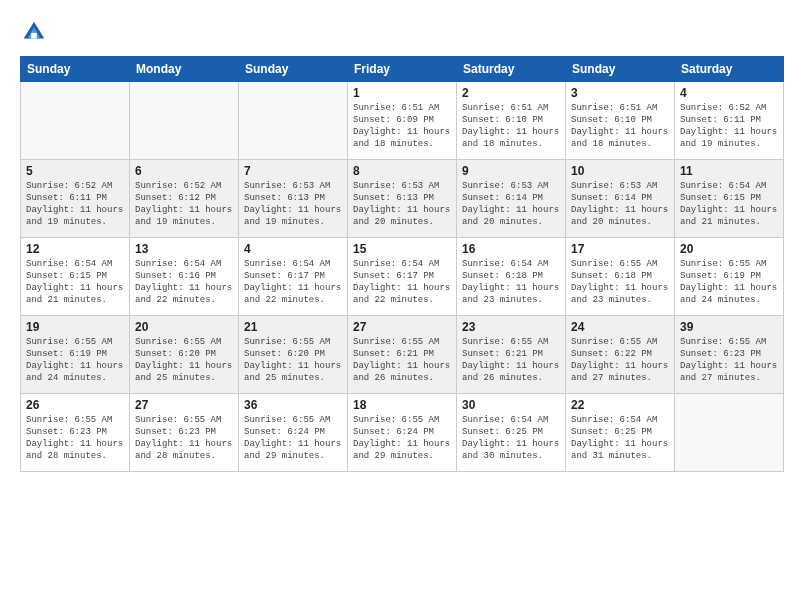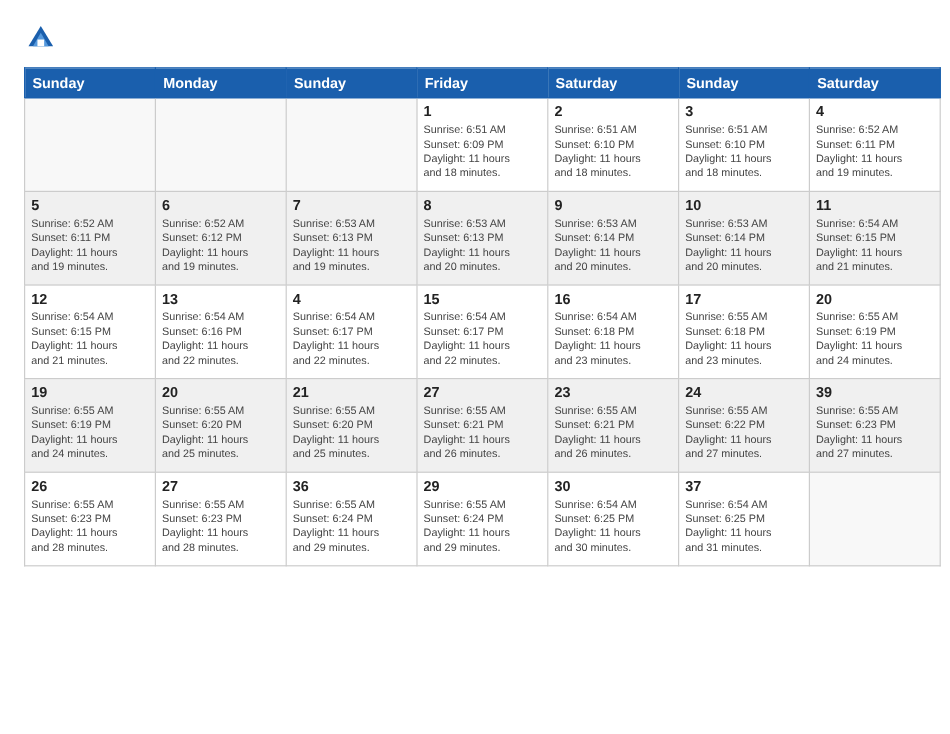--- a/index.html
+++ b/index.html
@@ -82,20 +82,21 @@
       font-size: 12px;
       font-weight: bold;
       color: #222;
       display: block;
       margin-bottom: 2px;
     }
     .day-info {
       font-size: 9px;
       color: #444;
       line-height: 1.35;
+      font-family: Liberation Mono, monospace;
     }
     .row-shaded td {
       background: #f0f0f0;
     }
   </style>
 </head>
 <body>
 
 <div class="page">
   <div class="header">
@@ -331,35 +332,35 @@
 and 28 minutes.</div>
           </td>
           <td>
             <span class="day-number">36</span>
             <div class="day-info" style="white-space: pre-line;">Sunrise: 6:55 AM
 Sunset: 6:24 PM
 Daylight: 11 hours
 and 29 minutes.</div>
           </td>
           <td>
-            <span class="day-number">29</span>
+            <span class="day-number">18</span>
             <div class="day-info" style="white-space: pre-line;">Sunrise: 6:55 AM
 Sunset: 6:24 PM
 Daylight: 11 hours
 and 29 minutes.</div>
           </td>
           <td>
             <span class="day-number">30</span>
             <div class="day-info" style="white-space: pre-line;">Sunrise: 6:54 AM
 Sunset: 6:25 PM
 Daylight: 11 hours
 and 30 minutes.</div>
           </td>
           <td>
-            <span class="day-number">37</span>
+            <span class="day-number">22</span>
             <div class="day-info" style="white-space: pre-line;">Sunrise: 6:54 AM
 Sunset: 6:25 PM
 Daylight: 11 hours
 and 31 minutes.</div>
           </td>
           <td class="empty"></td>
         </tr>
       </tbody>
   </table>
 </div>

